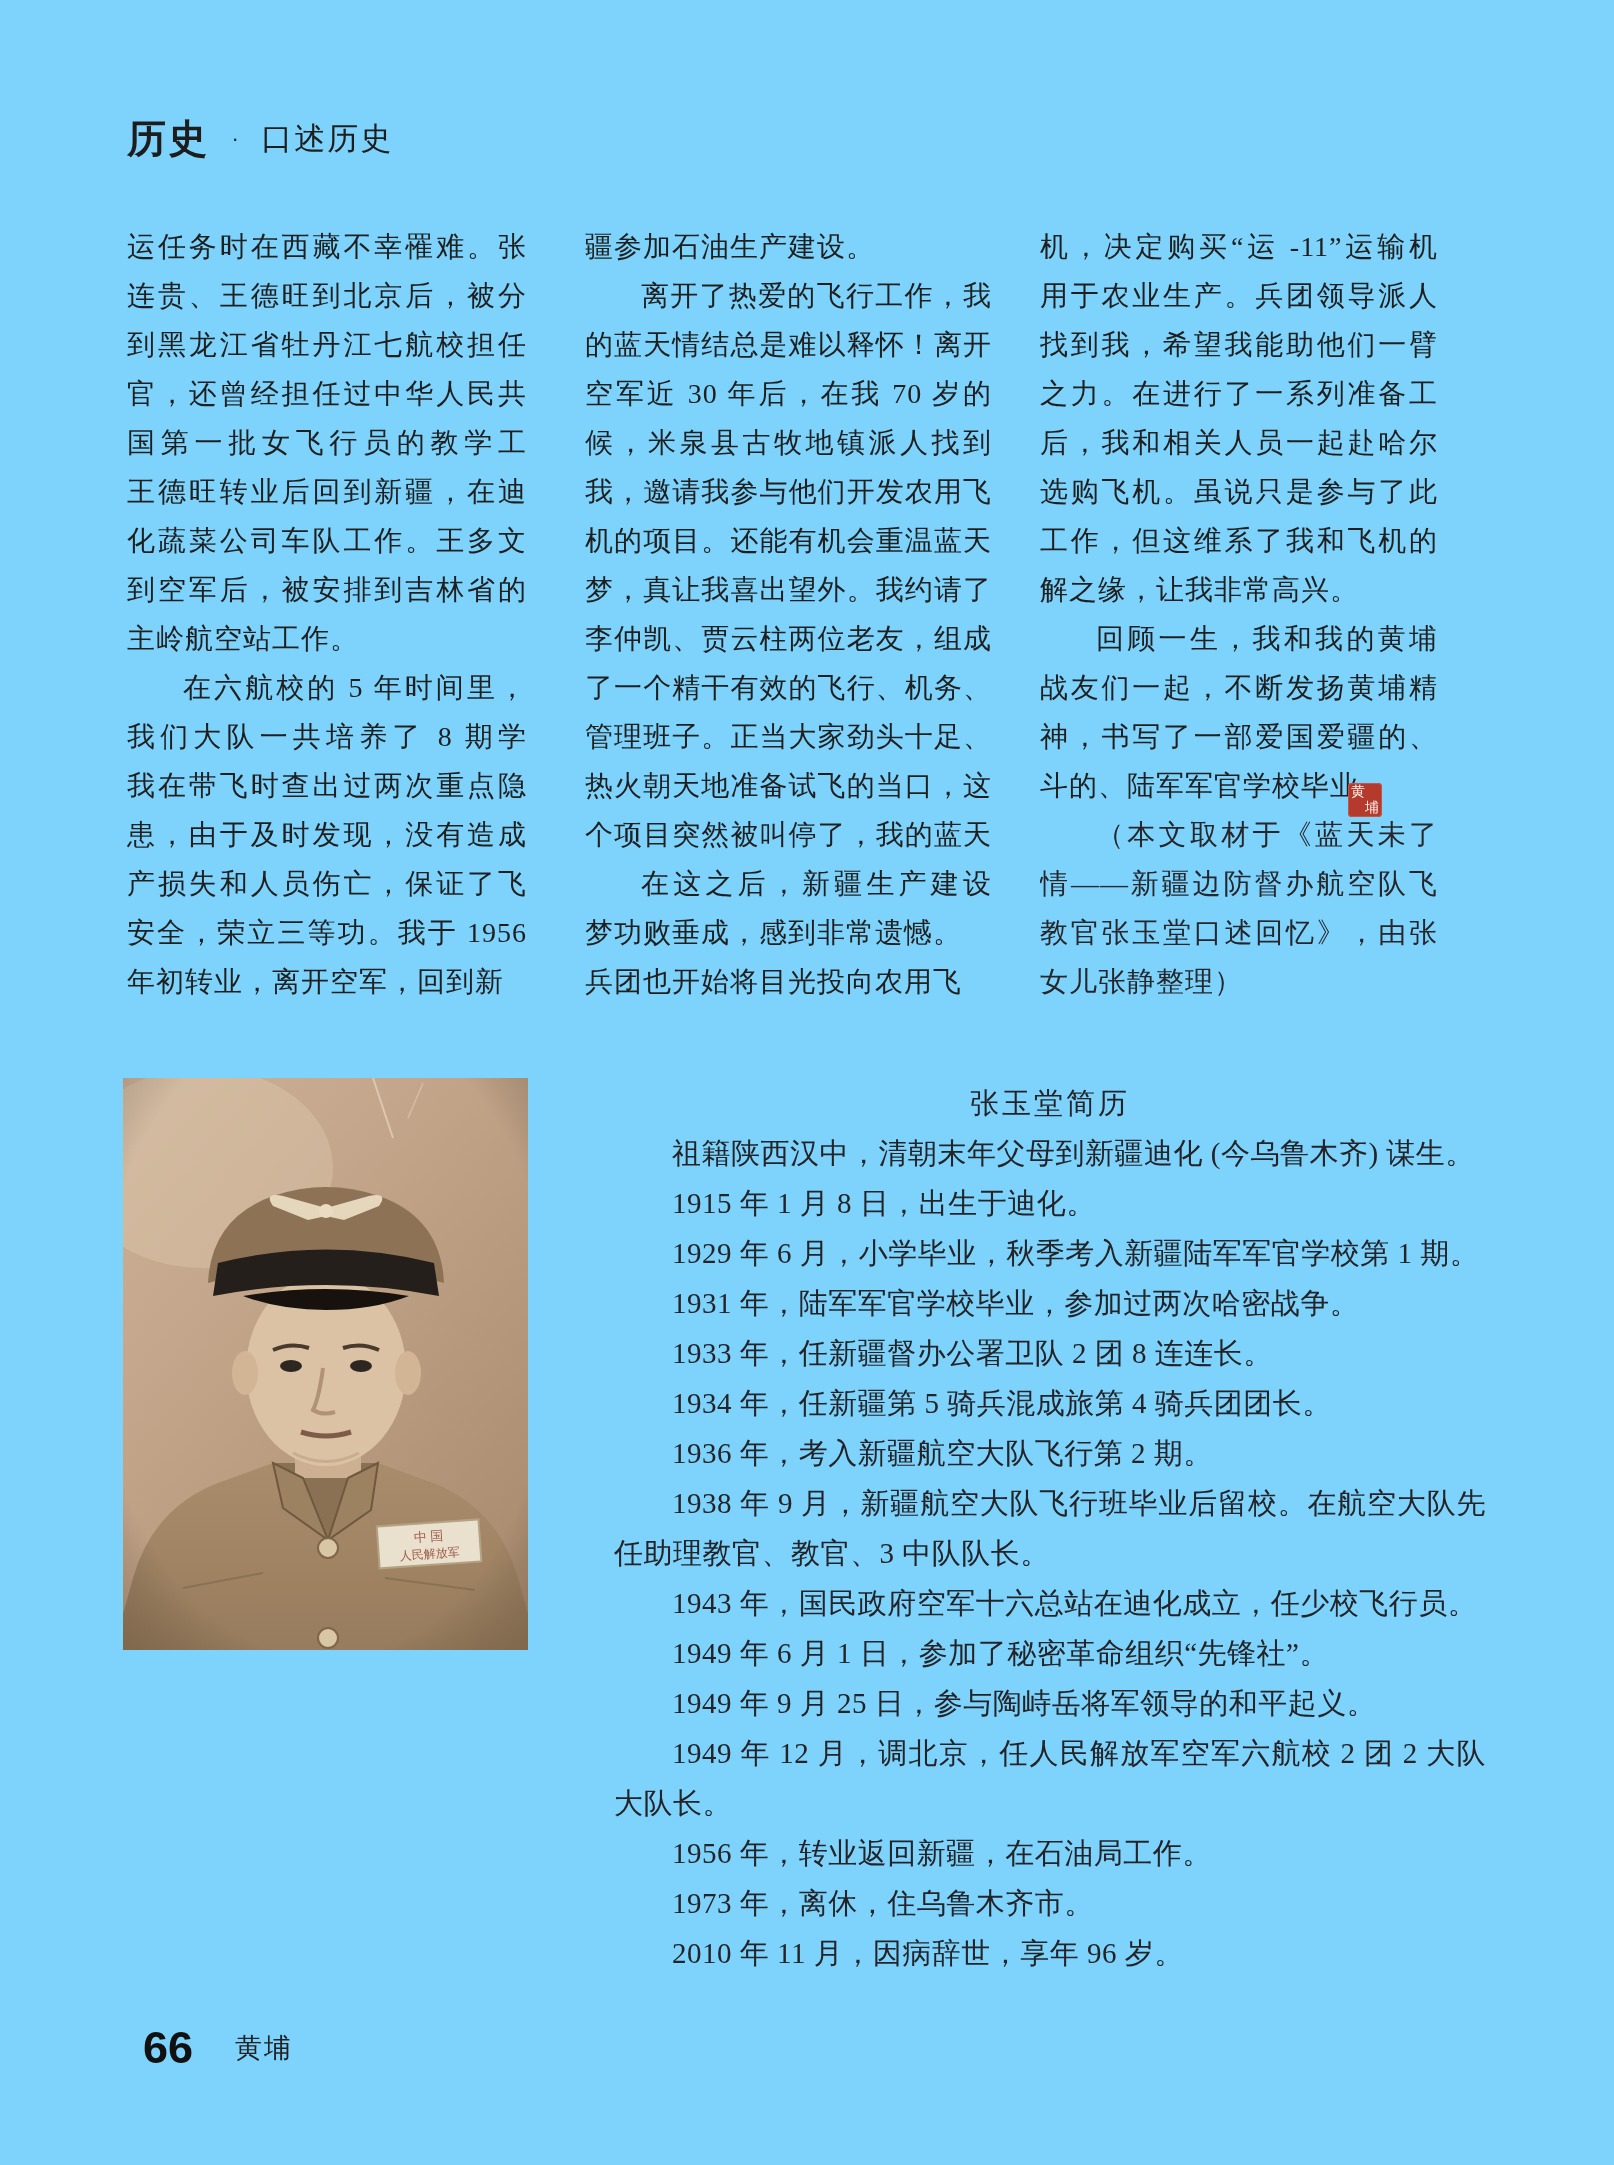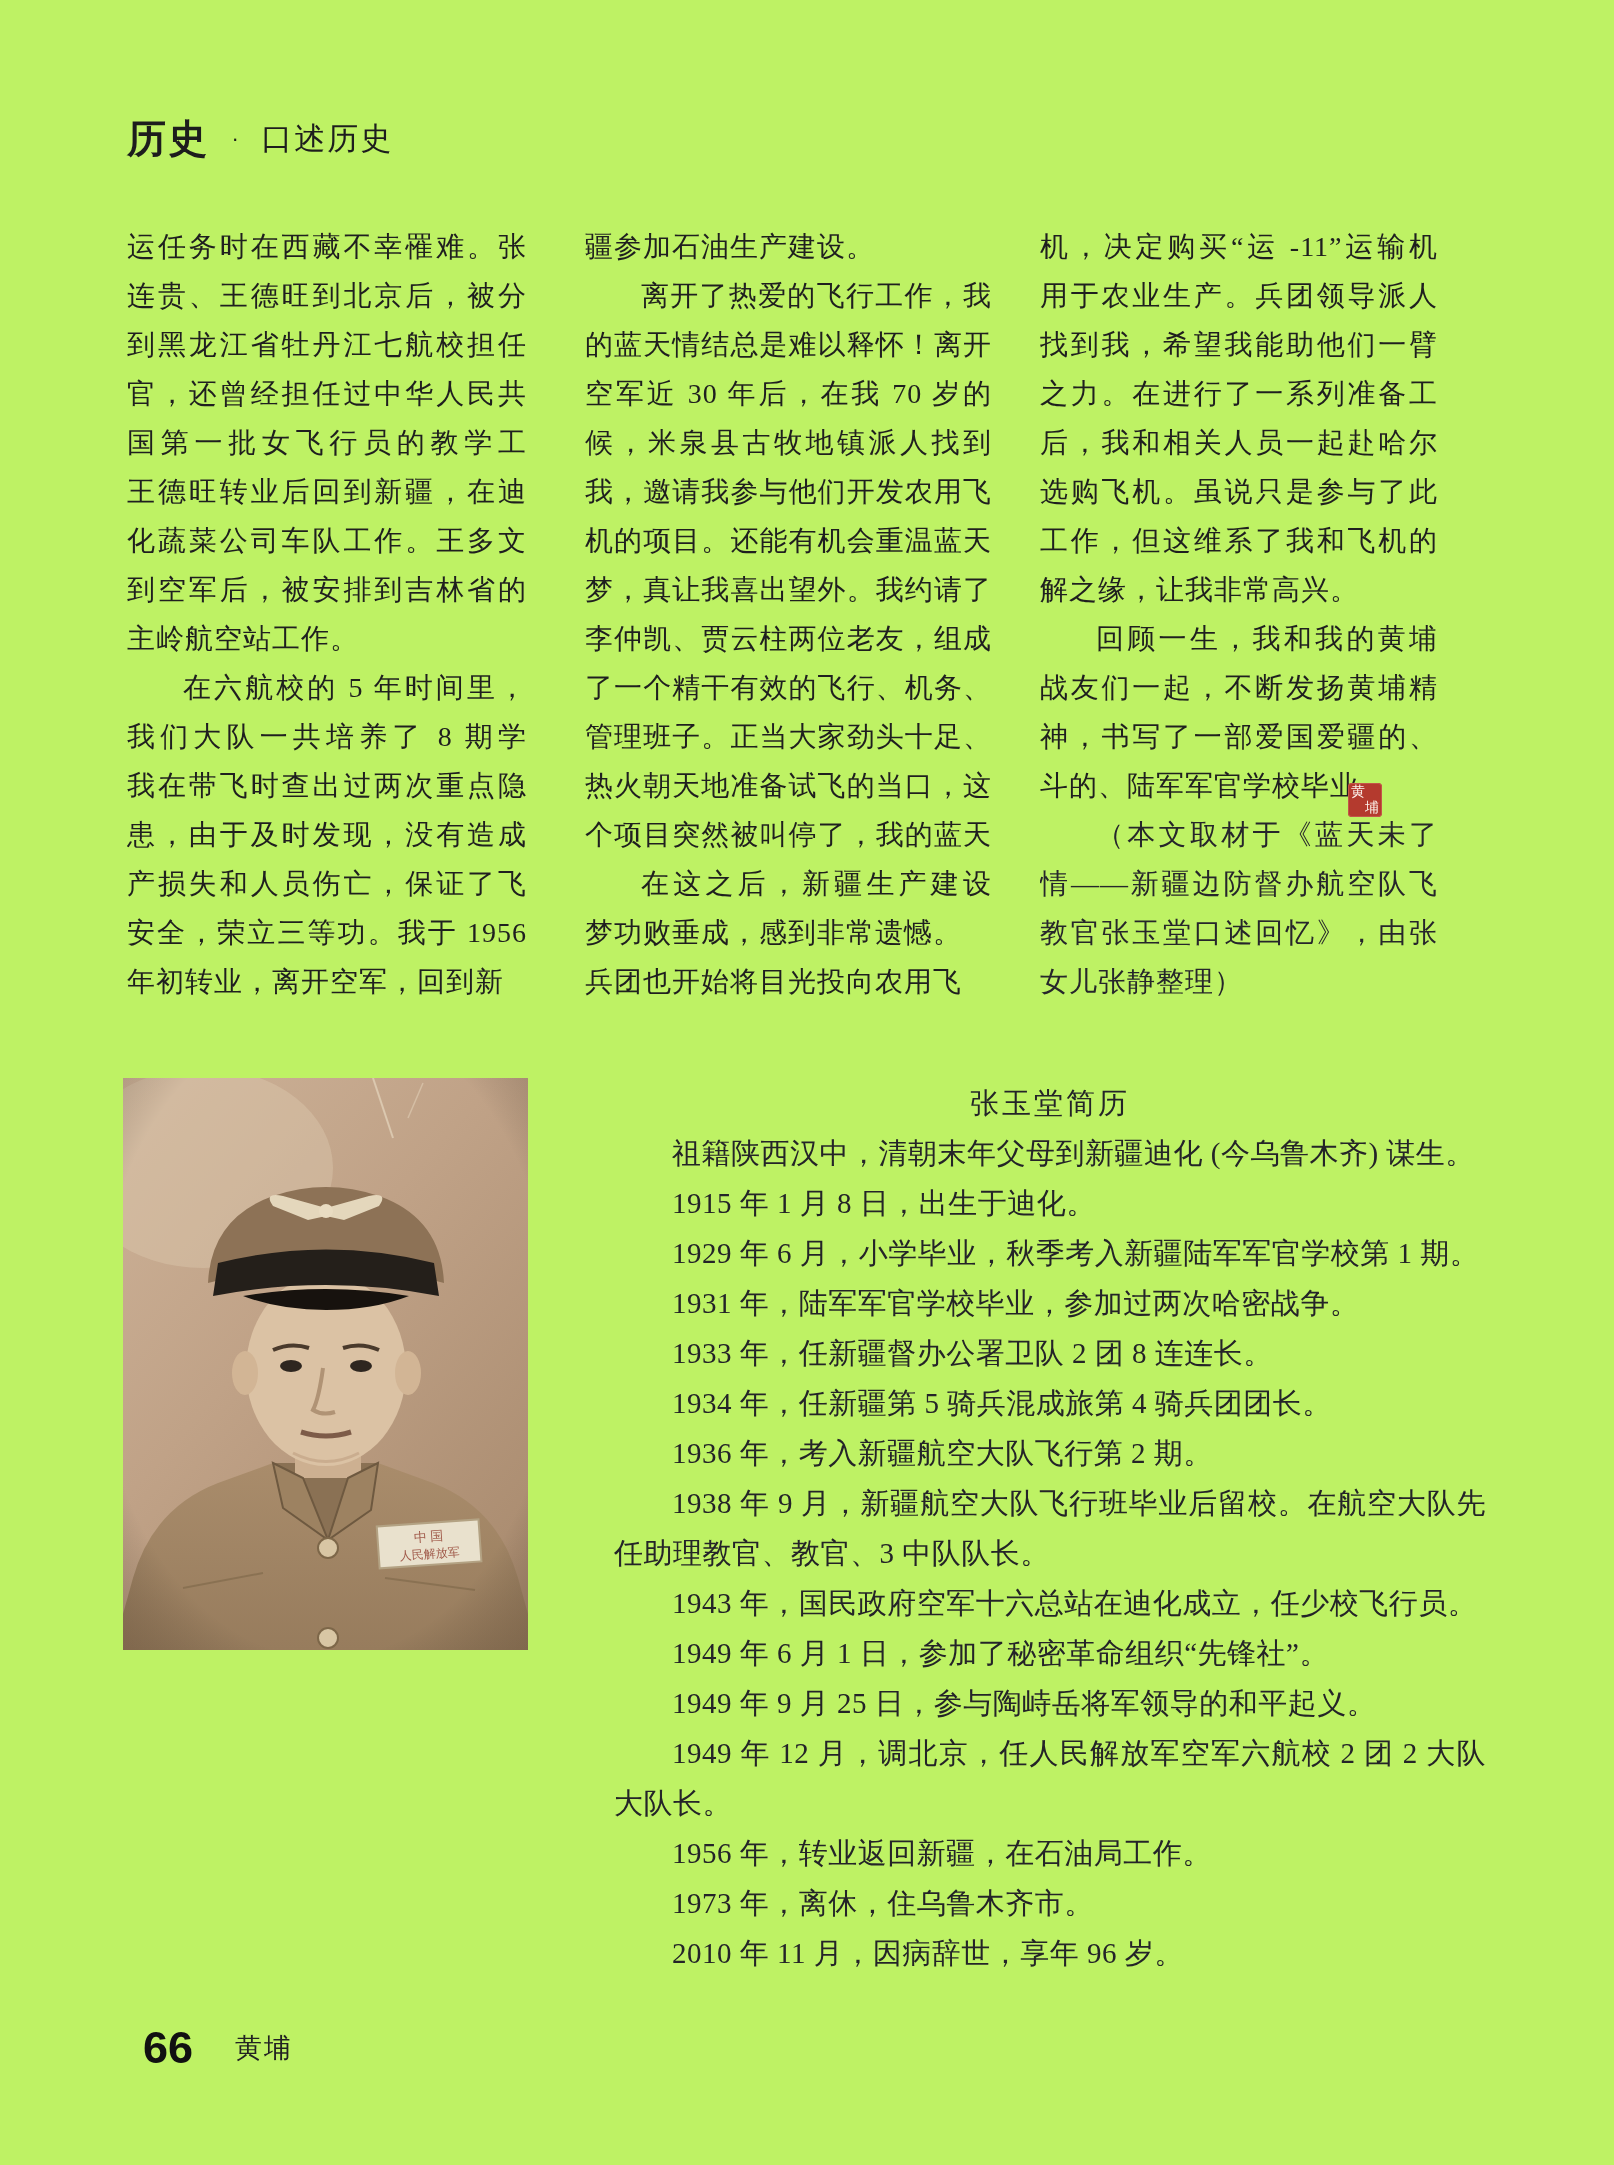--- a/index.html
+++ b/index.html
@@ -1,16 +1,16 @@
 <!DOCTYPE html>
 <html><head>
 <meta charset="utf-8">
 <style>
   html,body{margin:0;padding:0;background:#ffffff;}
-  .page{position:relative;width:1614px;height:2165px;background:#bef264;overflow:hidden;
+  .page{position:relative;width:1614px;height:2165px;background:#7dd3fc;overflow:hidden;
         font-family:"Liberation Serif","DejaVu Serif",serif;color:#1f1f1f;}
 
   
   .hdr{position:absolute;left:127px;top:112px;white-space:nowrap;
        font-family:"Liberation Sans","DejaVu Sans",sans-serif;color:#1d1d1d;}
   .hdr .sec{font-size:39px;font-weight:bold;letter-spacing:2px;}
   .hdr .dot{font-size:22px;margin:0 18px;vertical-align:6px;color:#1d1d1d;}
   .hdr .sub{font-size:31px;letter-spacing:2px;vertical-align:3px;}
 
   

